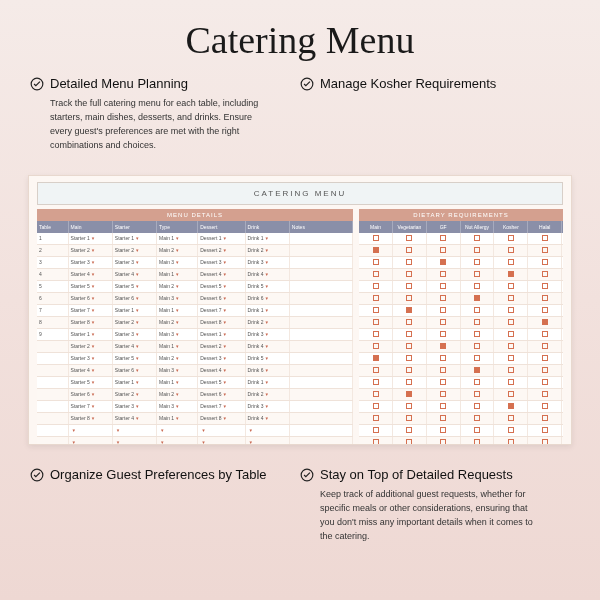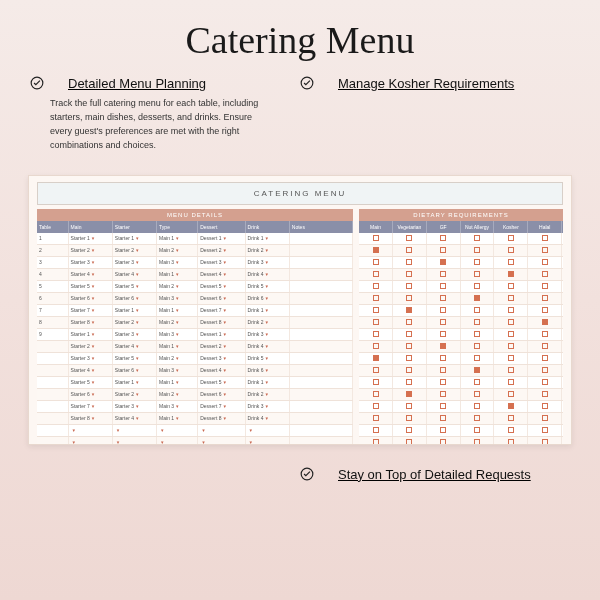--- a/index.html
+++ b/index.html
@@ -23,24 +23,23 @@
     flex-wrap: wrap;
     padding: 0 30px;
     gap: 0;
   }
   .feature {
     width: 50%;
     padding: 0 10px 16px 0;
   }
   .feature-head {
     display: flex;
-    align-items: flex-start;
-    gap: 24px;
+    align-items: flex-end;
+    gap: 6px;
     margin-bottom: 6px;
-    text-decoration: underline;
   }
   .check-icon {
     width: 14px; height: 14px;
     flex-shrink: 0;
   }
   .check-icon svg { display: block; }
   .feature-title {
     font-family: Arial, Helvetica, sans-serif;
     font-size: 13px;
     font-weight: 400;
@@ -755,25 +754,35 @@
               <span class="cb"></span>
             </div>
           </div>
         </div>
     </div>
   </div>
 </div>
 
 <div class="bottom-features">
   <div class="feature">
+    <div class="feature-head">
+      <span class="check-icon">
+        <svg viewBox="0 0 24 24" width="14" height="14">
+            <circle cx="12" cy="12" r="10" fill="none" stroke="#222" stroke-width="2"></circle>
+            <path d="M7 12l3 3 7-7" fill="none" stroke="#222" stroke-width="2"></path>
+          </svg>
+      </span>
+      <span class="feature-title">Organize Guest Preferences by Table</span>
+    </div>
   </div>
   <div class="feature">
     <div class="feature-head">
       <span class="check-icon">
         <svg viewBox="0 0 24 24" width="14" height="14">
             <circle cx="12" cy="12" r="10" fill="none" stroke="#222" stroke-width="2"></circle>
             <path d="M7 12l3 3 7-7" fill="none" stroke="#222" stroke-width="2"></path>
           </svg>
       </span>
       <span class="feature-title">Stay on Top of Detailed Requests</span>
     </div>
+    <div class="feature-body">Keep track of additional guest requests, whether for specific meals or other considerations, ensuring that you don't miss any important details when it comes to the catering.</div>
   </div>
 </div>
 
 </body></html>

